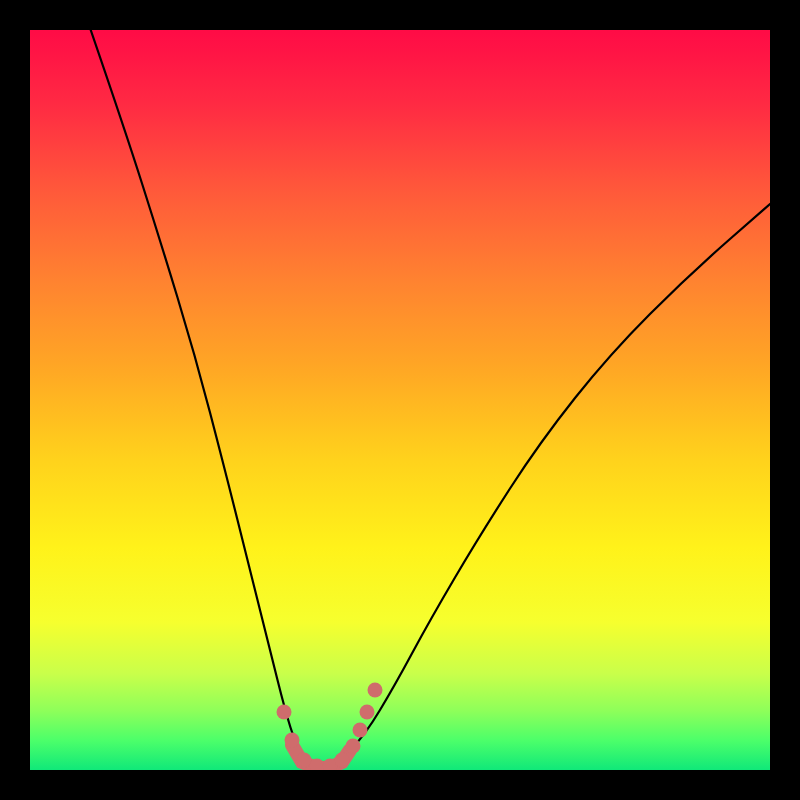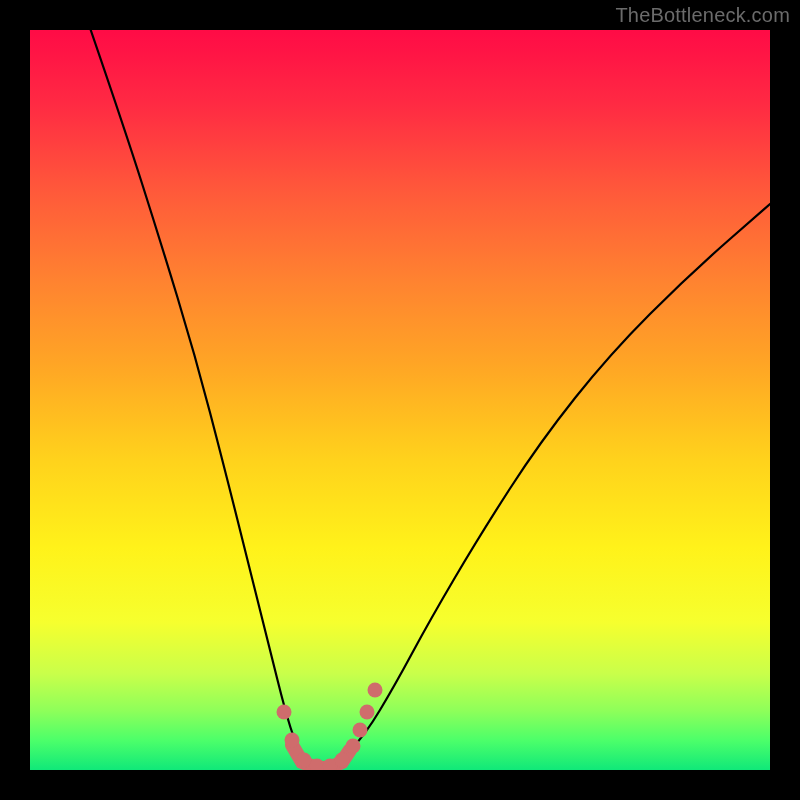--- a/index.html
+++ b/index.html
@@ -54,21 +54,20 @@
     position: absolute;
     left: 0;
     top: 0;
   }
 </style>
 </head>
 <body>
 
 <div class="frame">
 
-  <div class="watermark">TheBottleneck.com</div>
 
   <div class="plot-area">
     <svg class="curve" width="740" height="740" viewBox="0 0 740 740">
 
       <path id="main-curve" fill="none" stroke="#000" stroke-width="2.2" stroke-linecap="round" d="M60.7 0 Q 95 100 112.5 155.0 Q 130 210 147.5 267.5 Q 165 325 180.0 382.5 Q 195 440 207.5 490.0 Q 220 540 230.0 580.0 Q 240 620 247.5 650.0 Q 255 680 260.5 697.5 Q 266 715 272.0 725.0 Q 278 735 285.0 736.0 Q 292 737 301.0 733.5 Q 310 730 322.5 717.5 Q 335 705 350.0 680.0 Q 365 655 382.5 622.5 Q 400 590 425.0 547.5 Q 450 505 480.0 458.5 Q 510 412 545.0 368.0 Q 580 324 620.0 284.0 Q 660 244 700.0 209.0 L 740 174"></path>
 
       <path id="thick-seg" fill="none" stroke="#cf6c6c" stroke-width="14" stroke-linecap="round" d="M262.0 715.0 L272.0 732.0 L286.0 738.0 L300.0 738.0 L312.0 732.0 L320.0 720.0"></path>
 
       <g id="marker-dots">
           <circle cx="254" cy="682" r="7.5" fill="#cf6c6c"></circle>

